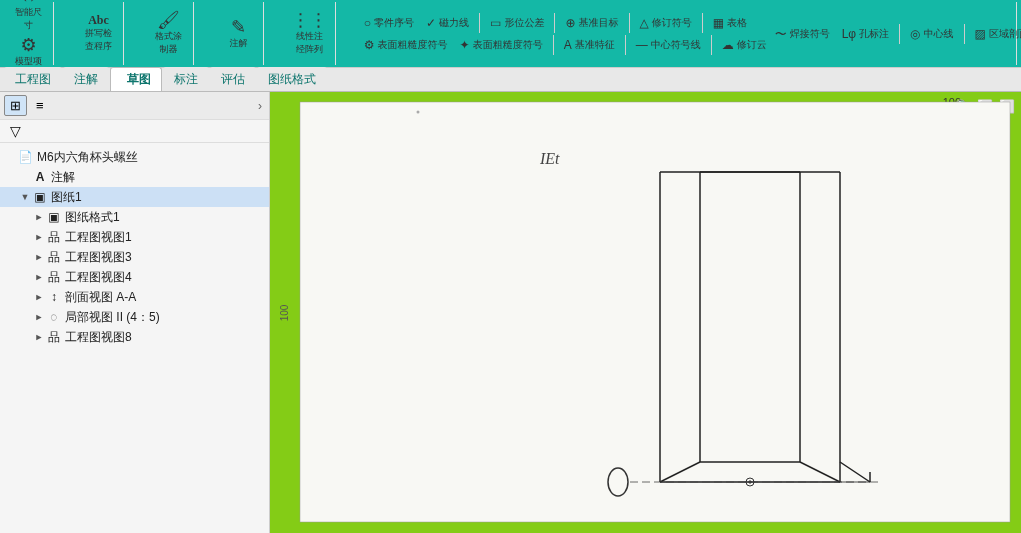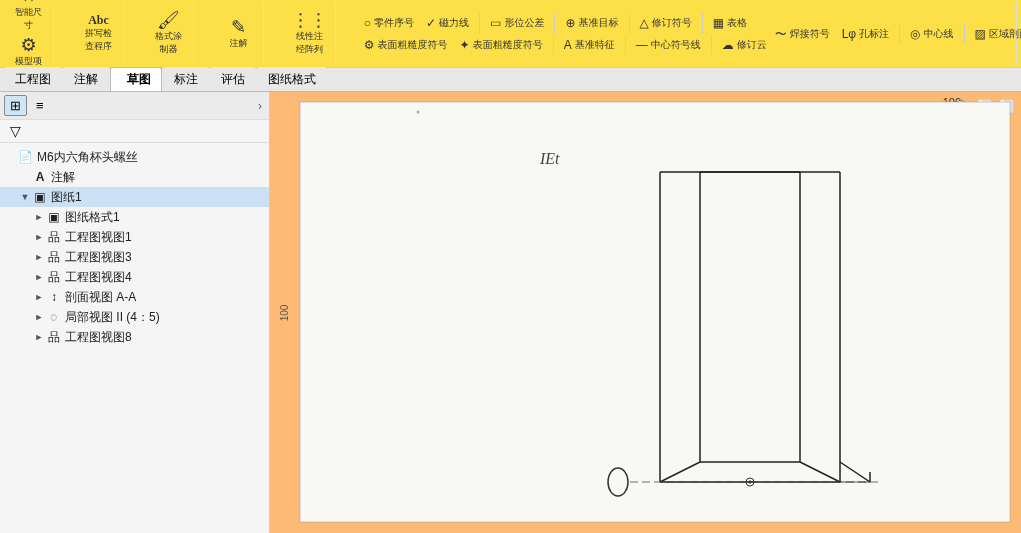--- a/index.html
+++ b/index.html
@@ -1,20 +1,20 @@
 <!DOCTYPE html>
 <html><head>
   <meta charset="utf-8">
   <style>
     * { box-sizing: border-box; margin: 0; padding: 0; }
     body { font-family: 'SimSun', 'Microsoft YaHei', sans-serif; font-size: 12px; background: #f0f0f0; overflow: hidden; }
 
     
     #toolbar {
-      background: #fde047;
+      background: #14b8a6;
       border-bottom: 1px solid #ccc;
       display: flex;
       align-items: stretch;
       height: 68px;
       padding: 2px 4px;
       gap: 20px;
     }
 
     .tool-group {
       display: flex;
@@ -77,21 +77,21 @@
     }
 
     .ribbon-tab {
       padding: 3px 10px;
       font-size: 12px;
       cursor: pointer;
       border: 1px solid transparent;
       border-bottom: none;
       border-radius: 3px 3px 0 0;
       background: #e8e8e8;
-      color: #000000;
+      color: #0f766e;
       margin-right: 1px;
     }
     .ribbon-tab.active {
       background: #ffffff;
       border-color: #bbb;
       font-weight: bold;
       padding-left: 16px;
     }
 
     
@@ -183,21 +183,21 @@
       flex-shrink: 0;
     }
 
     .tree-label {
       font-size: 12px;
     }
 
     
     #canvas-area {
       flex: 1;
-      background: #fdba74;
+      background: #84cc16;
       position: relative;
       overflow: hidden;
     }
 
     #drawing-canvas {
       position: absolute;
       top: 0; left: 0;
       width: 100%; height: 100%;
     }
 

